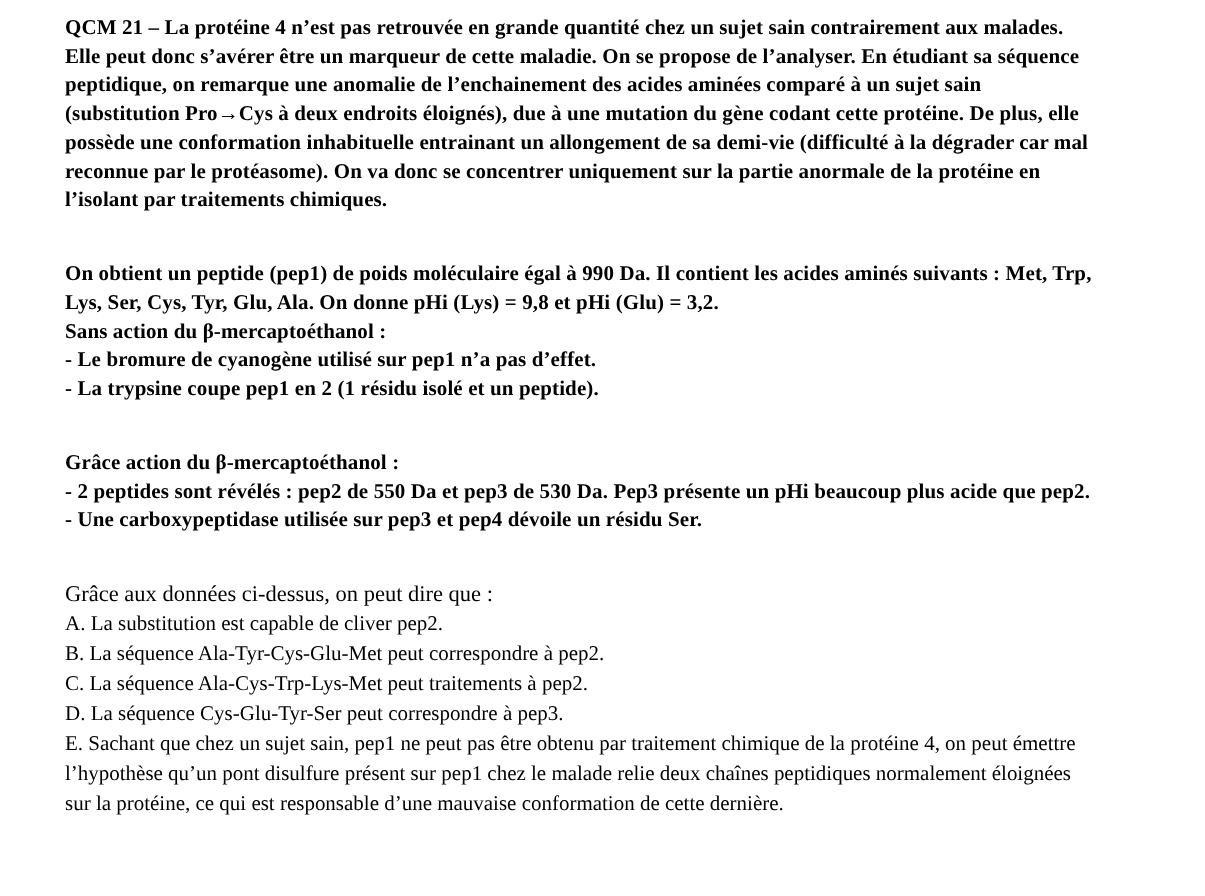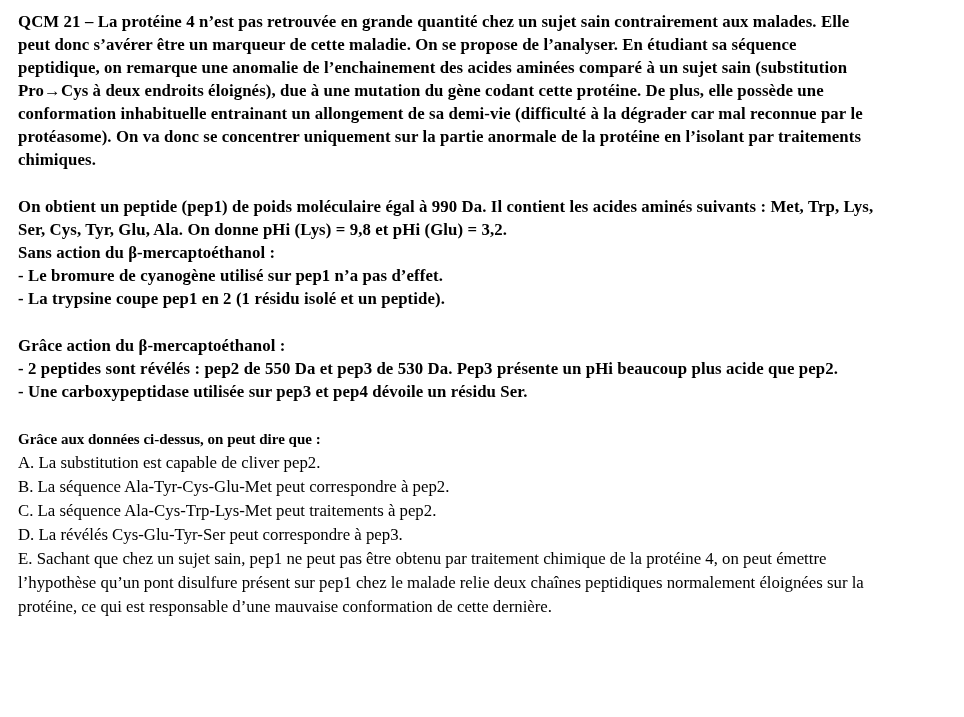--- a/index.html
+++ b/index.html
@@ -7,39 +7,39 @@
     background: #ffffff;
     font-family: "Liberation Serif", "DejaVu Serif", serif;
     color: #000000;
   }
   .page {
     position: relative;
     width: 896px;
     height: 717px;
     background: #ffffff;
     overflow: hidden;
-    padding: 10px 20px 0 18px;
+    padding: 10px 20px 0 52px;
   }
   .bold-block {
     font-weight: bold;
     font-size: 16.8px;
     line-height: 23px;
     max-width: 875px;
     letter-spacing: 0.1px;
   }
-  .block-gap { margin-top: 24px; }
+  .block-gap { margin-top: 36px; }
   .options-block {
     font-weight: normal;
     font-size: 16.8px;
     line-height: 24px;
     max-width: 910px;
   }
   .question-lead {
-    font-weight: bold;
-    font-size: 15px;
+    font-weight: normal;
+    font-size: 18px;
     line-height: 24px;
   }
   .line { display: block; }
 </style>
 </head>
 <body>
 
 <div class="page">
 
   <p class="bold-block">QCM 21 – La protéine 4 n’est pas retrouvée en grande quantité chez un sujet sain contrairement aux malades. Elle peut donc s’avérer être un marqueur de cette maladie. On se propose de l’analyser. En étudiant sa séquence peptidique, on remarque une anomalie de l’enchainement des acides aminées comparé à un sujet sain (substitution Pro→Cys à deux endroits éloignés), due à une mutation du gène codant cette protéine. De plus, elle possède une conformation inhabituelle entrainant un allongement de sa demi-vie (difficulté à la dégrader car mal reconnue par le protéasome). On va donc se concentrer uniquement sur la partie anormale de la protéine en l’isolant par traitements chimiques.</p>
@@ -55,17 +55,17 @@
     <span class="line">Grâce action du β-mercaptoéthanol :</span>
     <span class="line">- 2 peptides sont révélés : pep2 de 550 Da et pep3 de 530 Da. Pep3 présente un pHi beaucoup plus acide que pep2.</span>
     <span class="line">- Une carboxypeptidase utilisée sur pep3 et pep4 dévoile un résidu Ser.</span>
   </div>
 
   <div class="options-block block-gap">
     <span class="line question-lead">Grâce aux données ci-dessus, on peut dire que :</span>
     <span class="line">A. La substitution est capable de cliver pep2.</span>
     <span class="line">B. La séquence Ala-Tyr-Cys-Glu-Met peut correspondre à pep2.</span>
     <span class="line">C. La séquence Ala-Cys-Trp-Lys-Met peut traitements à pep2.</span>
-    <span class="line">D. La révélés Cys-Glu-Tyr-Ser peut correspondre à pep3.</span>
+    <span class="line">D. La séquence Cys-Glu-Tyr-Ser peut correspondre à pep3.</span>
     <span class="line">E. Sachant que chez un sujet sain, pep1 ne peut pas être obtenu par traitement chimique de la protéine 4, on peut émettre l’hypothèse qu’un pont disulfure présent sur pep1 chez le malade relie deux chaînes peptidiques normalement éloignées sur la protéine, ce qui est responsable d’une mauvaise conformation de cette dernière.</span>
   </div>
 
 </div>
 
 </body></html>

